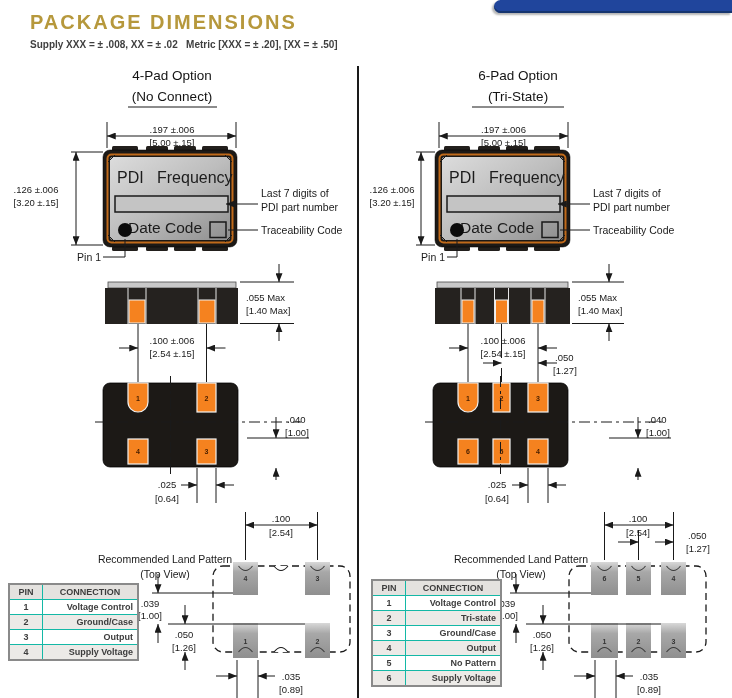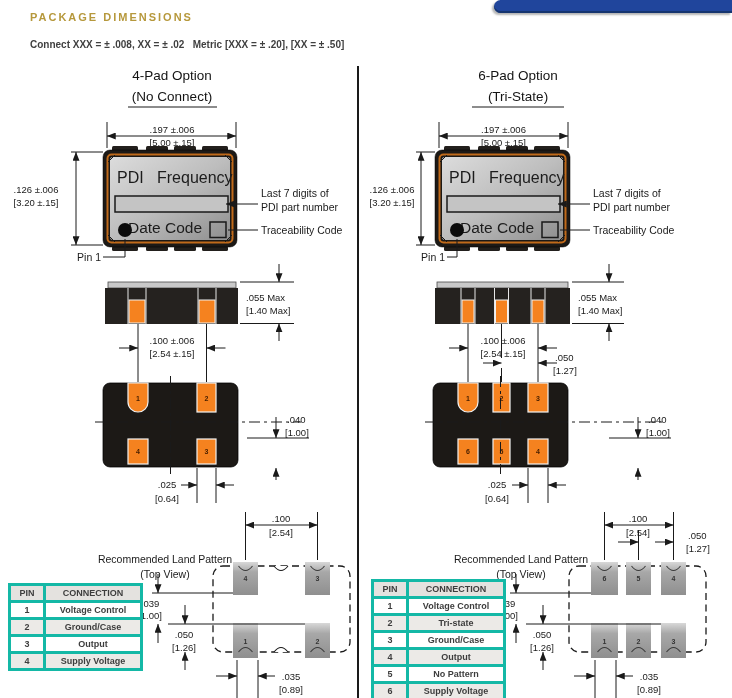--- a/index.html
+++ b/index.html
@@ -1,20 +1,20 @@
 <!DOCTYPE html>
 <html><head>
 <meta charset="utf-8">
 <style>
   html,body{margin:0;padding:0;background:#fff;}
   #page{position:relative;width:732px;height:698px;background:#fff;overflow:hidden;
         font-family:"Liberation Sans",sans-serif;}
   #blue-bar{position:absolute;right:0;top:0;width:238px;height:13px;background:#20459c;
             border-radius:8px 0 0 8px;box-shadow:-2px 2px 2px rgba(90,90,90,.45), inset 0 -2px 0 #16356f;}
-  #page-title{position:absolute;left:30px;top:11px;font-size:11px;font-weight:bold;
+  #page-title{position:absolute;left:30px;top:11px;font-size:20px;font-weight:bold;
               letter-spacing:2px;color:#b6983c;}
   #tol-note{position:absolute;left:30px;top:39px;font-size:10px;font-weight:bold;
             color:#3f3f3f;white-space:pre;}
   #divider{position:absolute;left:357px;top:66px;width:2px;height:632px;background:#1a1a1a;}
   .col-svg{position:absolute;top:60px;width:366px;height:638px;}
   #svg-left{left:0;} #svg-right{left:366px;}
   svg text{font-family:"Liberation Sans",sans-serif;fill:#1a1a1a;}
   .opt-title{font-size:13.5px;fill:#141414;}
   .dim{font-size:9.5px;}
   .callout{font-size:10.5px;}
@@ -22,36 +22,36 @@
   .datecode{font-size:15.5px;fill:#1c1c1c;}
   .padnum{font-size:7px;font-weight:bold;fill:#4a2000;}
   .lpnum{font-size:7px;font-weight:bold;fill:#333;}
   .cap{font-size:10.5px;}
   .ln{stroke:#1a1a1a;stroke-width:1.1;fill:none;}
   .thin{stroke:#1a1a1a;stroke-width:1;fill:none;}
   .cl{stroke:#1a1a1a;stroke-width:1;fill:none;stroke-dasharray:11 4 3 4;}
   .dash{stroke:#1a1a1a;stroke-width:1.3;fill:none;stroke-dasharray:7 4.5;}
   .pin-table{position:absolute;border-collapse:collapse;background:#fff;
              font-size:9px;font-weight:bold;color:#3d3d3d;border:2px solid #8a8a8a;}
-  .pin-table td,.pin-table th{border:3px solid #14b8a6;height:14px;padding:0 4px;}
+  .pin-table td,.pin-table th{border:1px solid #14b8a6;height:14px;padding:0 4px;}
   .pin-table th{background:#e4e2df;text-align:center;}
   .pin-table td.pin-col{width:24px;text-align:center;}
-  .pin-table td.conn-col{width:86px;text-align:center;}
+  .pin-table td.conn-col{width:86px;text-align:right;}
   .pin-table tr:nth-child(odd):not(:first-child){background:#eceae7;}
   #table-left{left:8px;top:583px;}
   #table-right{left:371px;top:579px;}
 </style>
 </head>
 <body>
 
 <div id="page">
 
   <div id="blue-bar"></div>
   <div id="page-title">PACKAGE DIMENSIONS</div>
-  <div id="tol-note">Connect XXX = ± .008, XX = ± .02   Metric [XXX = ± .20], [XX = ± .50]</div>
+  <div id="tol-note">Supply XXX = ± .008, XX = ± .02   Metric [XXX = ± .20], [XX = ± .50]</div>
   <div id="divider"></div>
 
   <svg width="0" height="0" style="position:absolute">
     <defs>
       <marker id="ah" viewBox="0 0 10 8" refX="10" refY="4" markerWidth="9" markerHeight="7" markerUnits="userSpaceOnUse" orient="auto-start-reverse">
         <path d="M0,0 L10,4 L0,8 z" fill="#1a1a1a"></path>
       </marker>
       <linearGradient id="fGrad" x1="0" y1="0" x2="1" y2="1">
         <stop offset="0" stop-color="#dcdcdc"></stop>
           <stop offset="0.5" stop-color="#bdbdbd"></stop>

